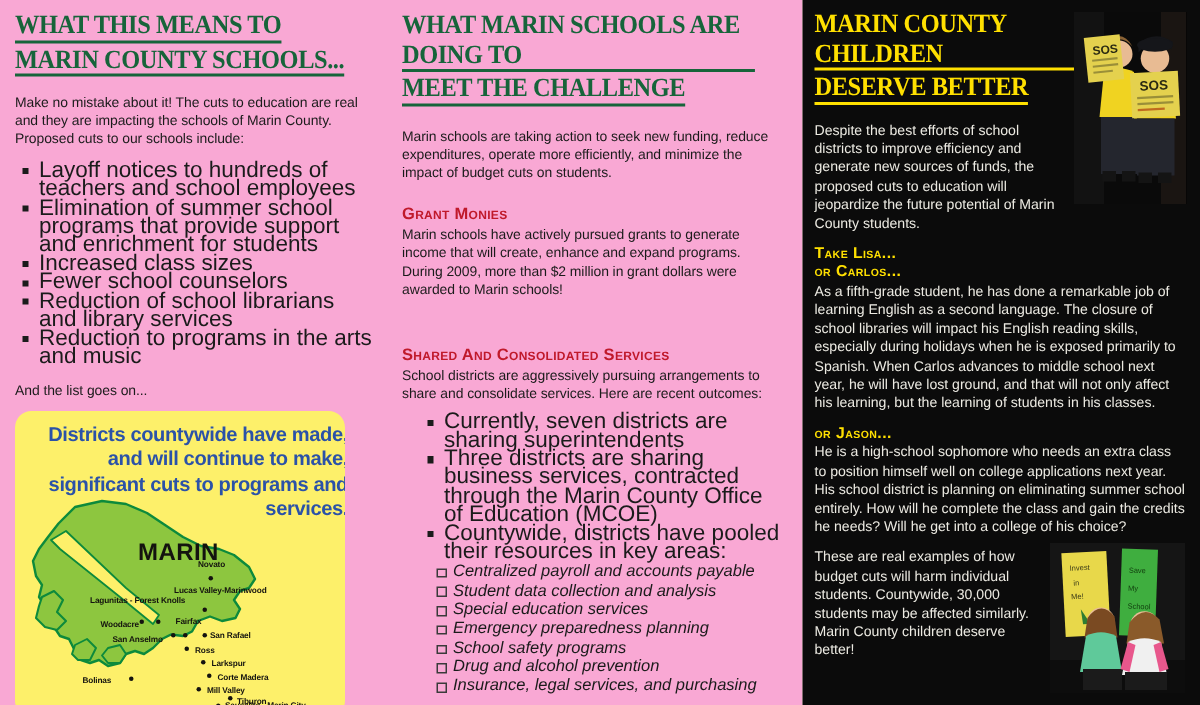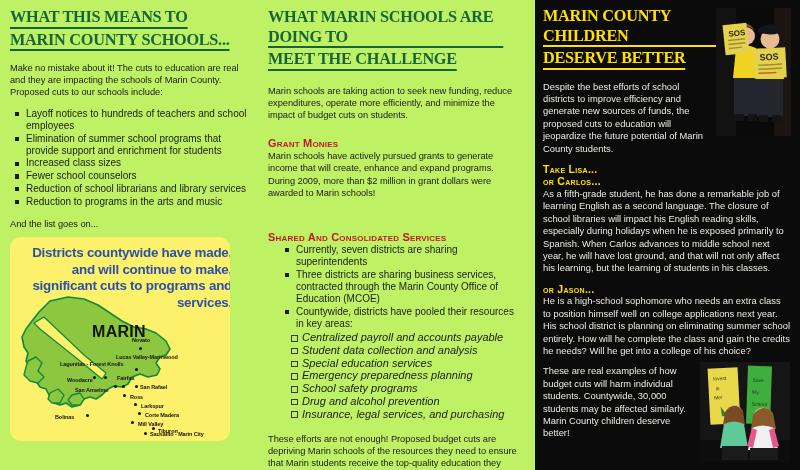--- a/index.html
+++ b/index.html
@@ -11,21 +11,21 @@
   }
   .page { position:relative; width:800px; height:470px; background:#fbf8d8; display:flex; }
 
   
   .body-txt {
     font-size:9.3px; line-height:12.2px; color:#1b1b1b;
     letter-spacing:-0.05px;
   }
 
   
-  .col { position:relative; height:470px; background:#bef264; }
+  .col { position:relative; height:470px; background:#f9a8d4; }
   .col1 { width:262px; padding:7px 12px 0 10px; }
   .col2 { width:273px; padding:7px 14px 0 6px; }
 
   
   .head-green {
     color:#17643a;
     font-family:"Liberation Serif", serif;
     font-weight:bold;
     font-size:17.5px;
     line-height:19.5px;
@@ -50,21 +50,21 @@
     font-variant:small-caps;
     text-transform:capitalize;
     margin-bottom:1px;
   }
 
   p.para { margin-bottom:9px; }
 
   ul.sq { list-style:none; margin:0 0 0 4px; }
   ul.sq > li {
     position:relative; padding-left:12px; margin-bottom:0.5px;
-    font-size:10px; line-height:12.2px; color:#1b1b1b;
+    font-size:15px; line-height:12.2px; color:#1b1b1b;
   }
   ul.sq > li:before {
     content:""; position:absolute; left:1px; top:4.2px;
     width:4.2px; height:4.2px; background:#1b1b1b;
   }
   ul.hollow { list-style:none; margin:0 0 0 22px; }
   ul.hollow > li {
     position:relative; padding-left:12px; margin-bottom:0.3px;
     font-size:11px; line-height:12.4px; color:#1b1b1b;font-style:italic;
   }
@@ -232,20 +232,21 @@
       <div><span class="ln">WHAT MARIN SCHOOLS ARE DOING TO</span></div>
       <div class="l2"><span class="ln">MEET THE CHALLENGE</span></div>
     </div>
 
     <p class="body-txt" style="margin-top:14px; margin-bottom:16px;">Marin schools are taking action to seek new funding, reduce expenditures, operate more efficiently, and minimize the impact of budget cuts on students.</p>
 
     <div class="sub-red">Grant Monies</div>
     <p class="body-txt" style="margin-bottom:32px;">Marin schools have actively pursued grants to generate income that will create, enhance and expand programs. During 2009, more than $2 million in grant dollars were awarded to Marin schools!</p>
 
     <div class="sub-red">Shared and Consolidated Services</div>
+    <p class="body-txt" style="margin-bottom:7px;">School districts are aggressively pursuing arrangements to share and consolidate services. Here are recent outcomes:</p>
 
     <ul class="sq" style="margin-left:16px;">
       <li>Currently, seven districts are sharing superintendents</li>
       <li>Three districts are sharing business services, contracted through the Marin County Office of Education (MCOE)</li>
       <li>Countywide, districts have pooled their resources in key areas:</li>
     </ul>
 
     <ul class="hollow" style="margin-top:1px;">
       <li>Centralized payroll and accounts payable</li>
       <li>Student data collection and analysis</li>

